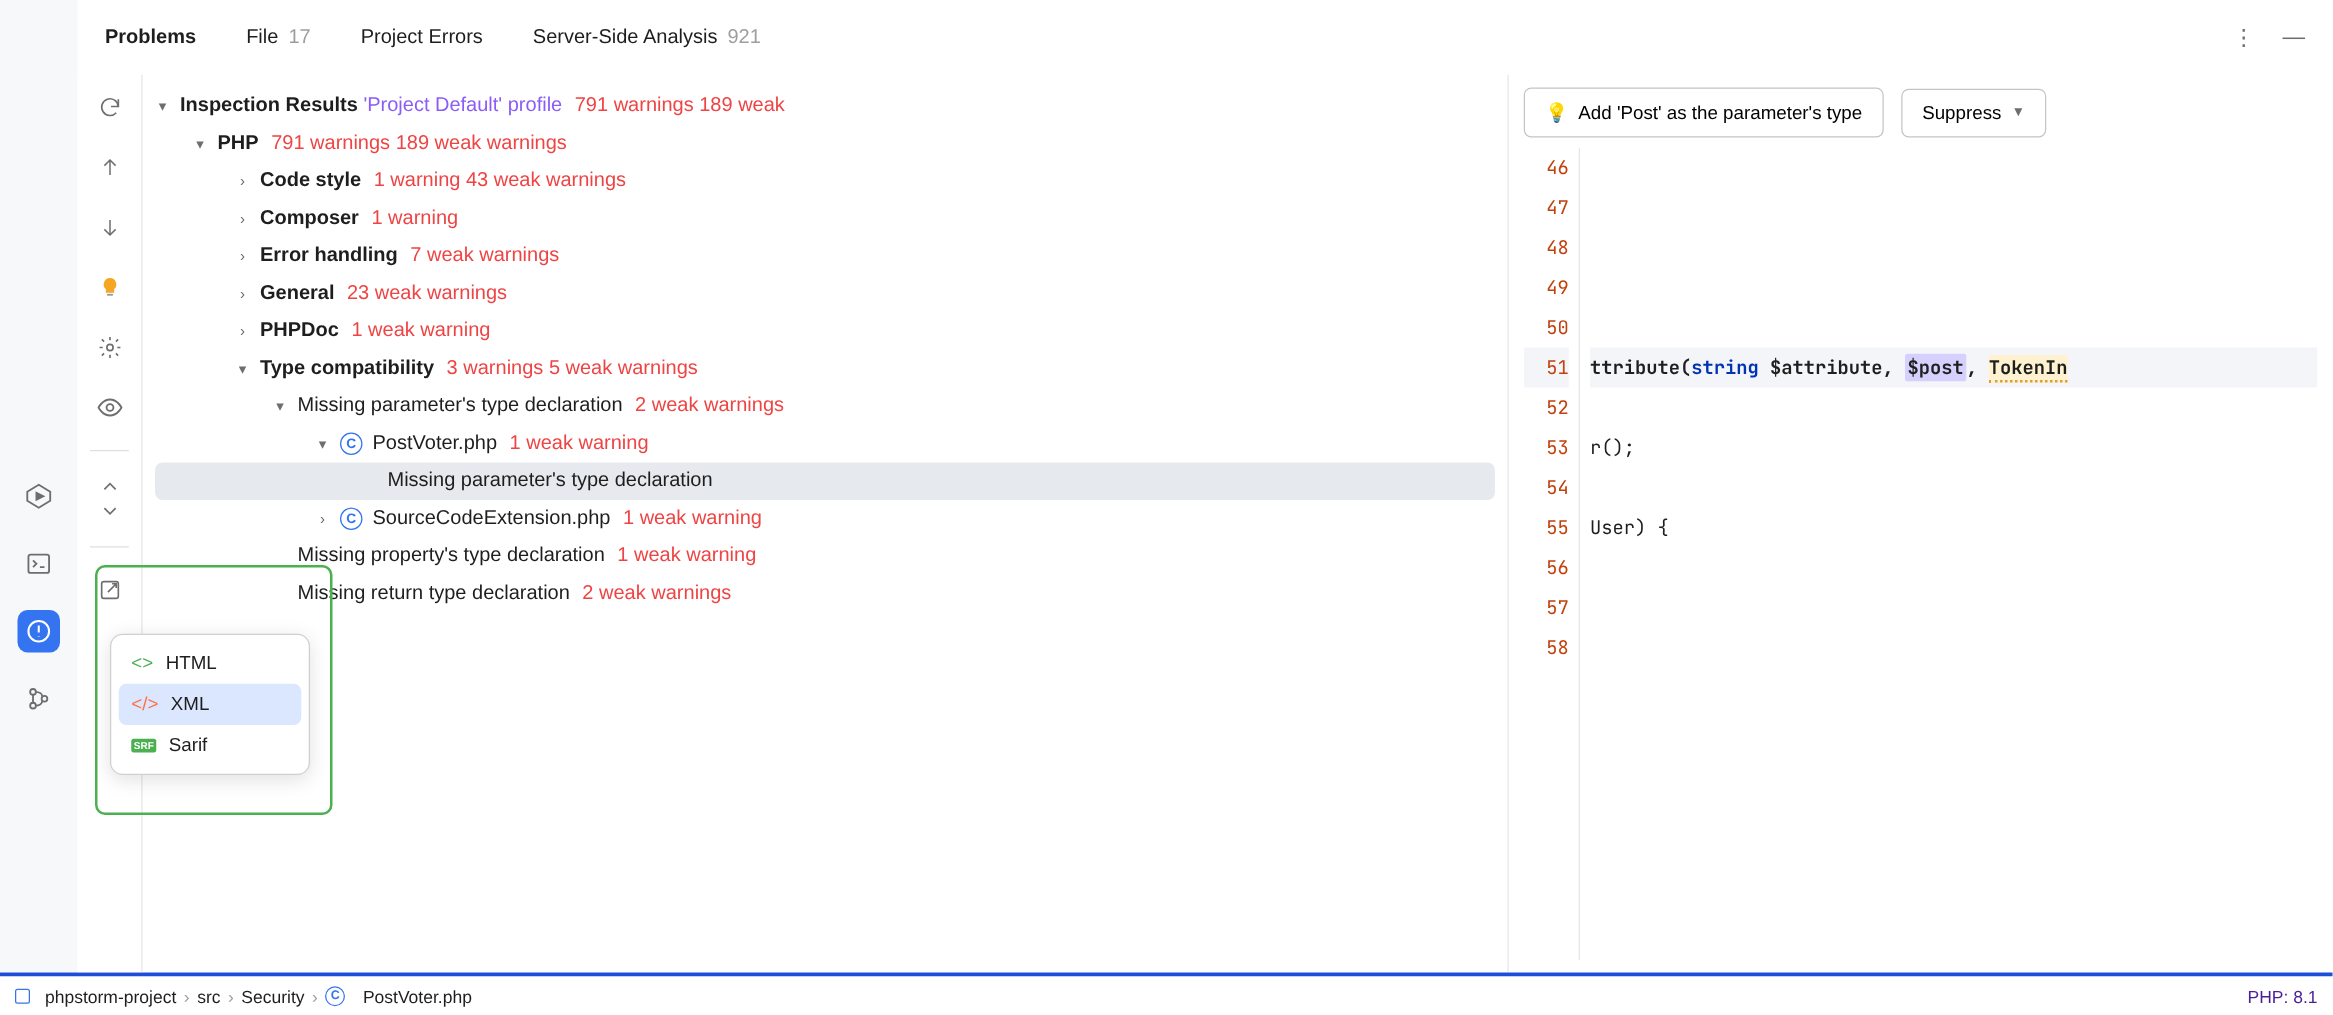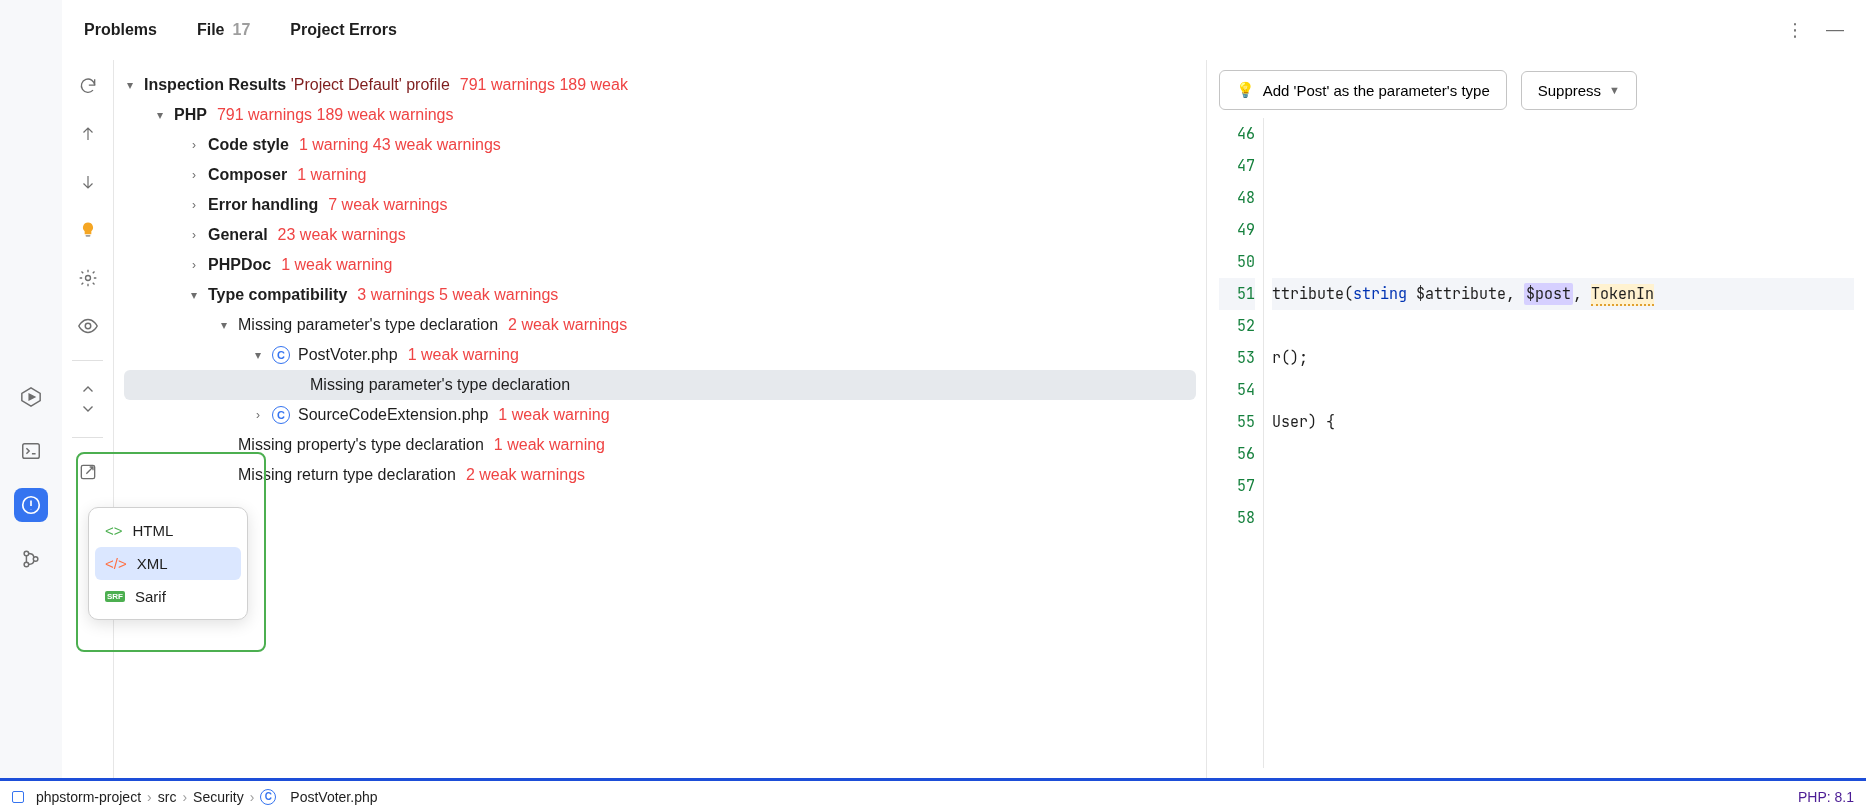--- a/index.html
+++ b/index.html
@@ -7,21 +7,21 @@
 
 .main-area { flex: 1; display: flex; overflow: hidden; }
 
 .left-rail { width: 62px; background: #f7f8fa; border-right: 1px solid transparent; display: flex; flex-direction: column; align-items: center; padding-top: 380px; gap: 20px; }
 .left-rail .rail-icon { width: 34px; height: 34px; display: flex; align-items: center; justify-content: center; color: #6e6e6e; cursor: pointer; border-radius: 8px; }
 .left-rail .rail-icon.active { background: #3574f0; color: #fff; }
 
 .content { flex: 1; display: flex; flex-direction: column; }
 
 .tabs { display: flex; height: 60px; padding: 0 22px; border-bottom: 1px solid transparent; gap: 40px; }
-.tab { display: flex; align-items: center; gap: 8px; padding: 16px 0; cursor: pointer; color: #1e1e1e; font-size: 16px; position: relative; font-weight: bold; }
+.tab { display: flex; align-items: center; gap: 8px; padding: 16px 0; cursor: pointer; color: #1e1e1e; font-size: 16px; position: relative; }
 .tab.bold { font-weight: 700; }
 .tab .count { color: #9e9e9e; }
 .tab.active::after { content: ""; position: absolute; left: 0; right: 0; bottom: -2px; height: 3px; background: #3574f0; }
 .tab-close { color: #9e9e9e; margin-left: 4px; cursor: pointer; }
 .tabs-actions { margin-left: auto; display: flex; gap: 22px; align-items: center; }
 .tabs-actions .icon-btn { color: #6e6e6e; cursor: pointer; font-size: 18px; }
 
 .split { flex: 1; display: flex; overflow: hidden; }
 
 .side-toolbar { width: 52px; border-right: 1px solid #e6e6e6; display: flex; flex-direction: column; align-items: center; padding-top: 12px; gap: 20px; position: relative; background: #fff; }
@@ -43,26 +43,26 @@
 .export-popup .item.selected { background: #dbe7ff; }
 .export-box { position: absolute; left: 76px; top: 452px; width: 190px; height: 200px; border: 2px solid #4caf50; border-radius: 8px; pointer-events: none; z-index: 40; }
 
 .editor-panel { width: 660px; border-left: 1px solid #e6e6e6; display: flex; flex-direction: column; padding: 10px 12px; overflow: hidden; }
 .editor-actions { display: flex; gap: 14px; align-items: center; margin-bottom: 8px; }
 .btn { border: 1px solid #c4c4c4; background: #fff; border-radius: 6px; padding: 10px 16px; font-size: 15px; cursor: pointer; display: flex; align-items: center; gap: 8px; }
 .btn .bulb { color: #f5c518; }
 .btn .chev-d { color: #6e6e6e; font-size: 11px; }
 
 .code-area { flex: 1; display: flex; font-family: "JetBrains Mono", Consolas, monospace; font-size: 15px; overflow: hidden; }
-.gutter { width: 44px; text-align: right; color: #15803d; padding-right: 8px; }
+.gutter { width: 44px; text-align: right; color: #c2410c; padding-right: 8px; }
 .gutter .ln { height: 32px; line-height: 32px; }
 .gutter .ln.hl { background: #f3f5f9; }
 .code { flex: 1; position: relative; }
 .code .line { height: 32px; line-height: 32px; white-space: pre; }
-.code .line.hl { background: #f3f5f9; }
+.code .line.hl { background: #f3f5f9; font-weight: bold; }
 .tok-kw { color: #0033b3; }
 .tok-hl-var { background: #d6d0ff; padding: 1px 2px; border-radius: 2px; }
 .tok-warn { background: #fff2d0; border-bottom: 2px dotted #e0a030; }
 .tok-comment { color: #8c8c8c; font-style: italic; }
 .gutter-sep { width: 1px; background: #e6e6e6; }
 
 .status-bar { height: 34px; border-top: 3px solid #1d4ed8; display: flex; align-items: center; padding: 0 12px; font-size: 14px; gap: 6px; background: #fff; }
 .status-bar .crumb-sep { color: #9e9e9e; }
 .status-bar .right { margin-left: auto; color: #4c1d95; }
 .proj-icon { width: 12px; height: 12px; border: 1.5px solid #3574f0; border-radius: 2px; display: inline-block; margin-right: 6px; }
@@ -106,20 +106,24 @@
     <div class="tabs">
       <div class="tab bold">
           <span>Problems</span>
         </div>
       <div class="tab">
           <span>File</span>
           <span class="count">17</span>
         </div>
       <div class="tab">
           <span>Project Errors</span>
+        </div>
+      <div class="tab">
+          <span>Server-Side Analysis</span>
+          <span class="count">921</span>
         </div>
       <div class="tabs-actions">
         <span class="icon-btn">⋮</span>
         <span class="icon-btn">—</span>
       </div>
     </div>
 
     <div class="split">
       <div class="side-toolbar">
         <div class="tb-icon">
@@ -173,21 +177,21 @@
         <div class="tb-icon">
             <svg width="20" height="20" viewBox="0 0 24 24" fill="none" stroke="currentColor" stroke-width="1.6">
               <rect x="4" y="4" width="16" height="16" rx="2"></rect>
               <path d="M10 14l8-8M14 6h4v4"></path>
             </svg>
           </div>
       </div>
 
       <div class="tree-panel">
         <div class="tree-row" style="padding-left:6px">
-          <span class="chev">▾</span><span class="label">Inspection Results</span>&nbsp;<span style="color:#7f1d1d;font-weight:400">'Project Default' profile</span><span class="count">791 warnings 189 weak</span>
+          <span class="chev">▾</span><span class="label">Inspection Results</span>&nbsp;<span style="color:#8b5cf6;font-weight:400">'Project Default' profile</span><span class="count">791 warnings 189 weak</span>
         </div>
         <div class="tree-row" style="padding-left:36px">
           <span class="chev">▾</span>
             <span class="label">PHP</span>
             <span class="count">791 warnings 189 weak warnings</span>
         </div>
         <div class="tree-row" style="padding-left:70px">
           <span class="chev">›</span>
             <span class="label">Code style</span>
             <span class="count">1 warning 43 weak warnings</span>

